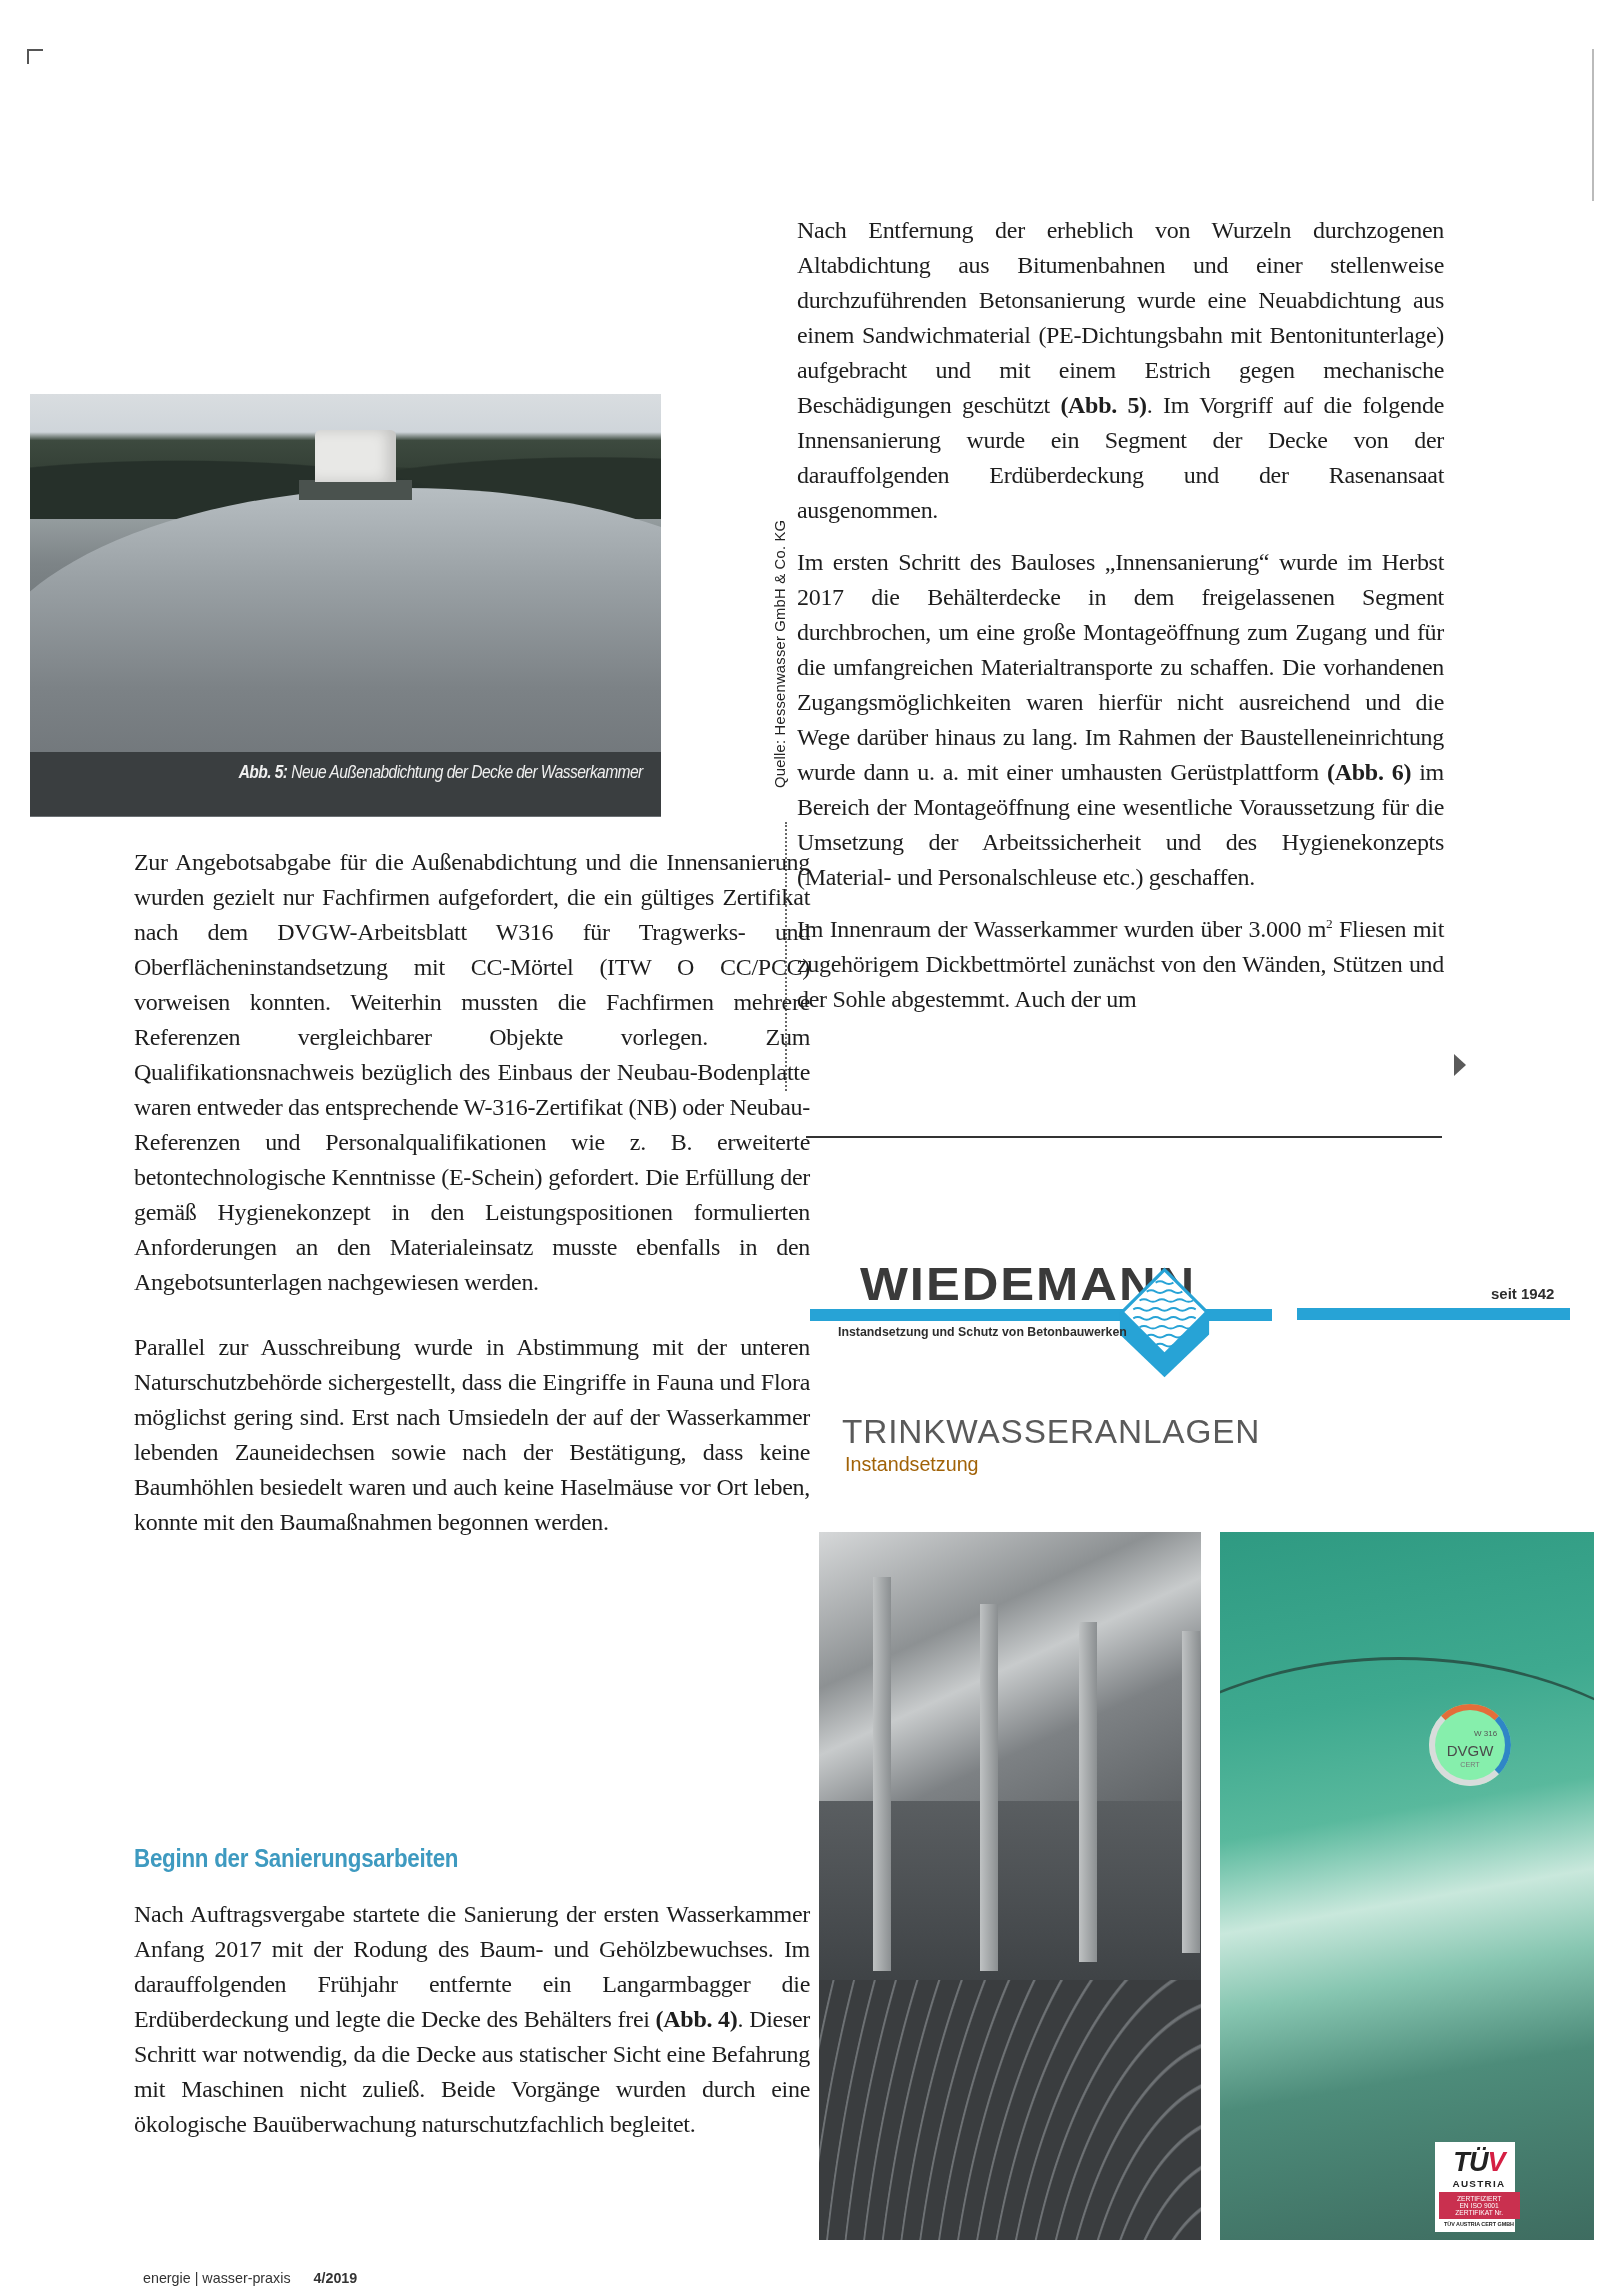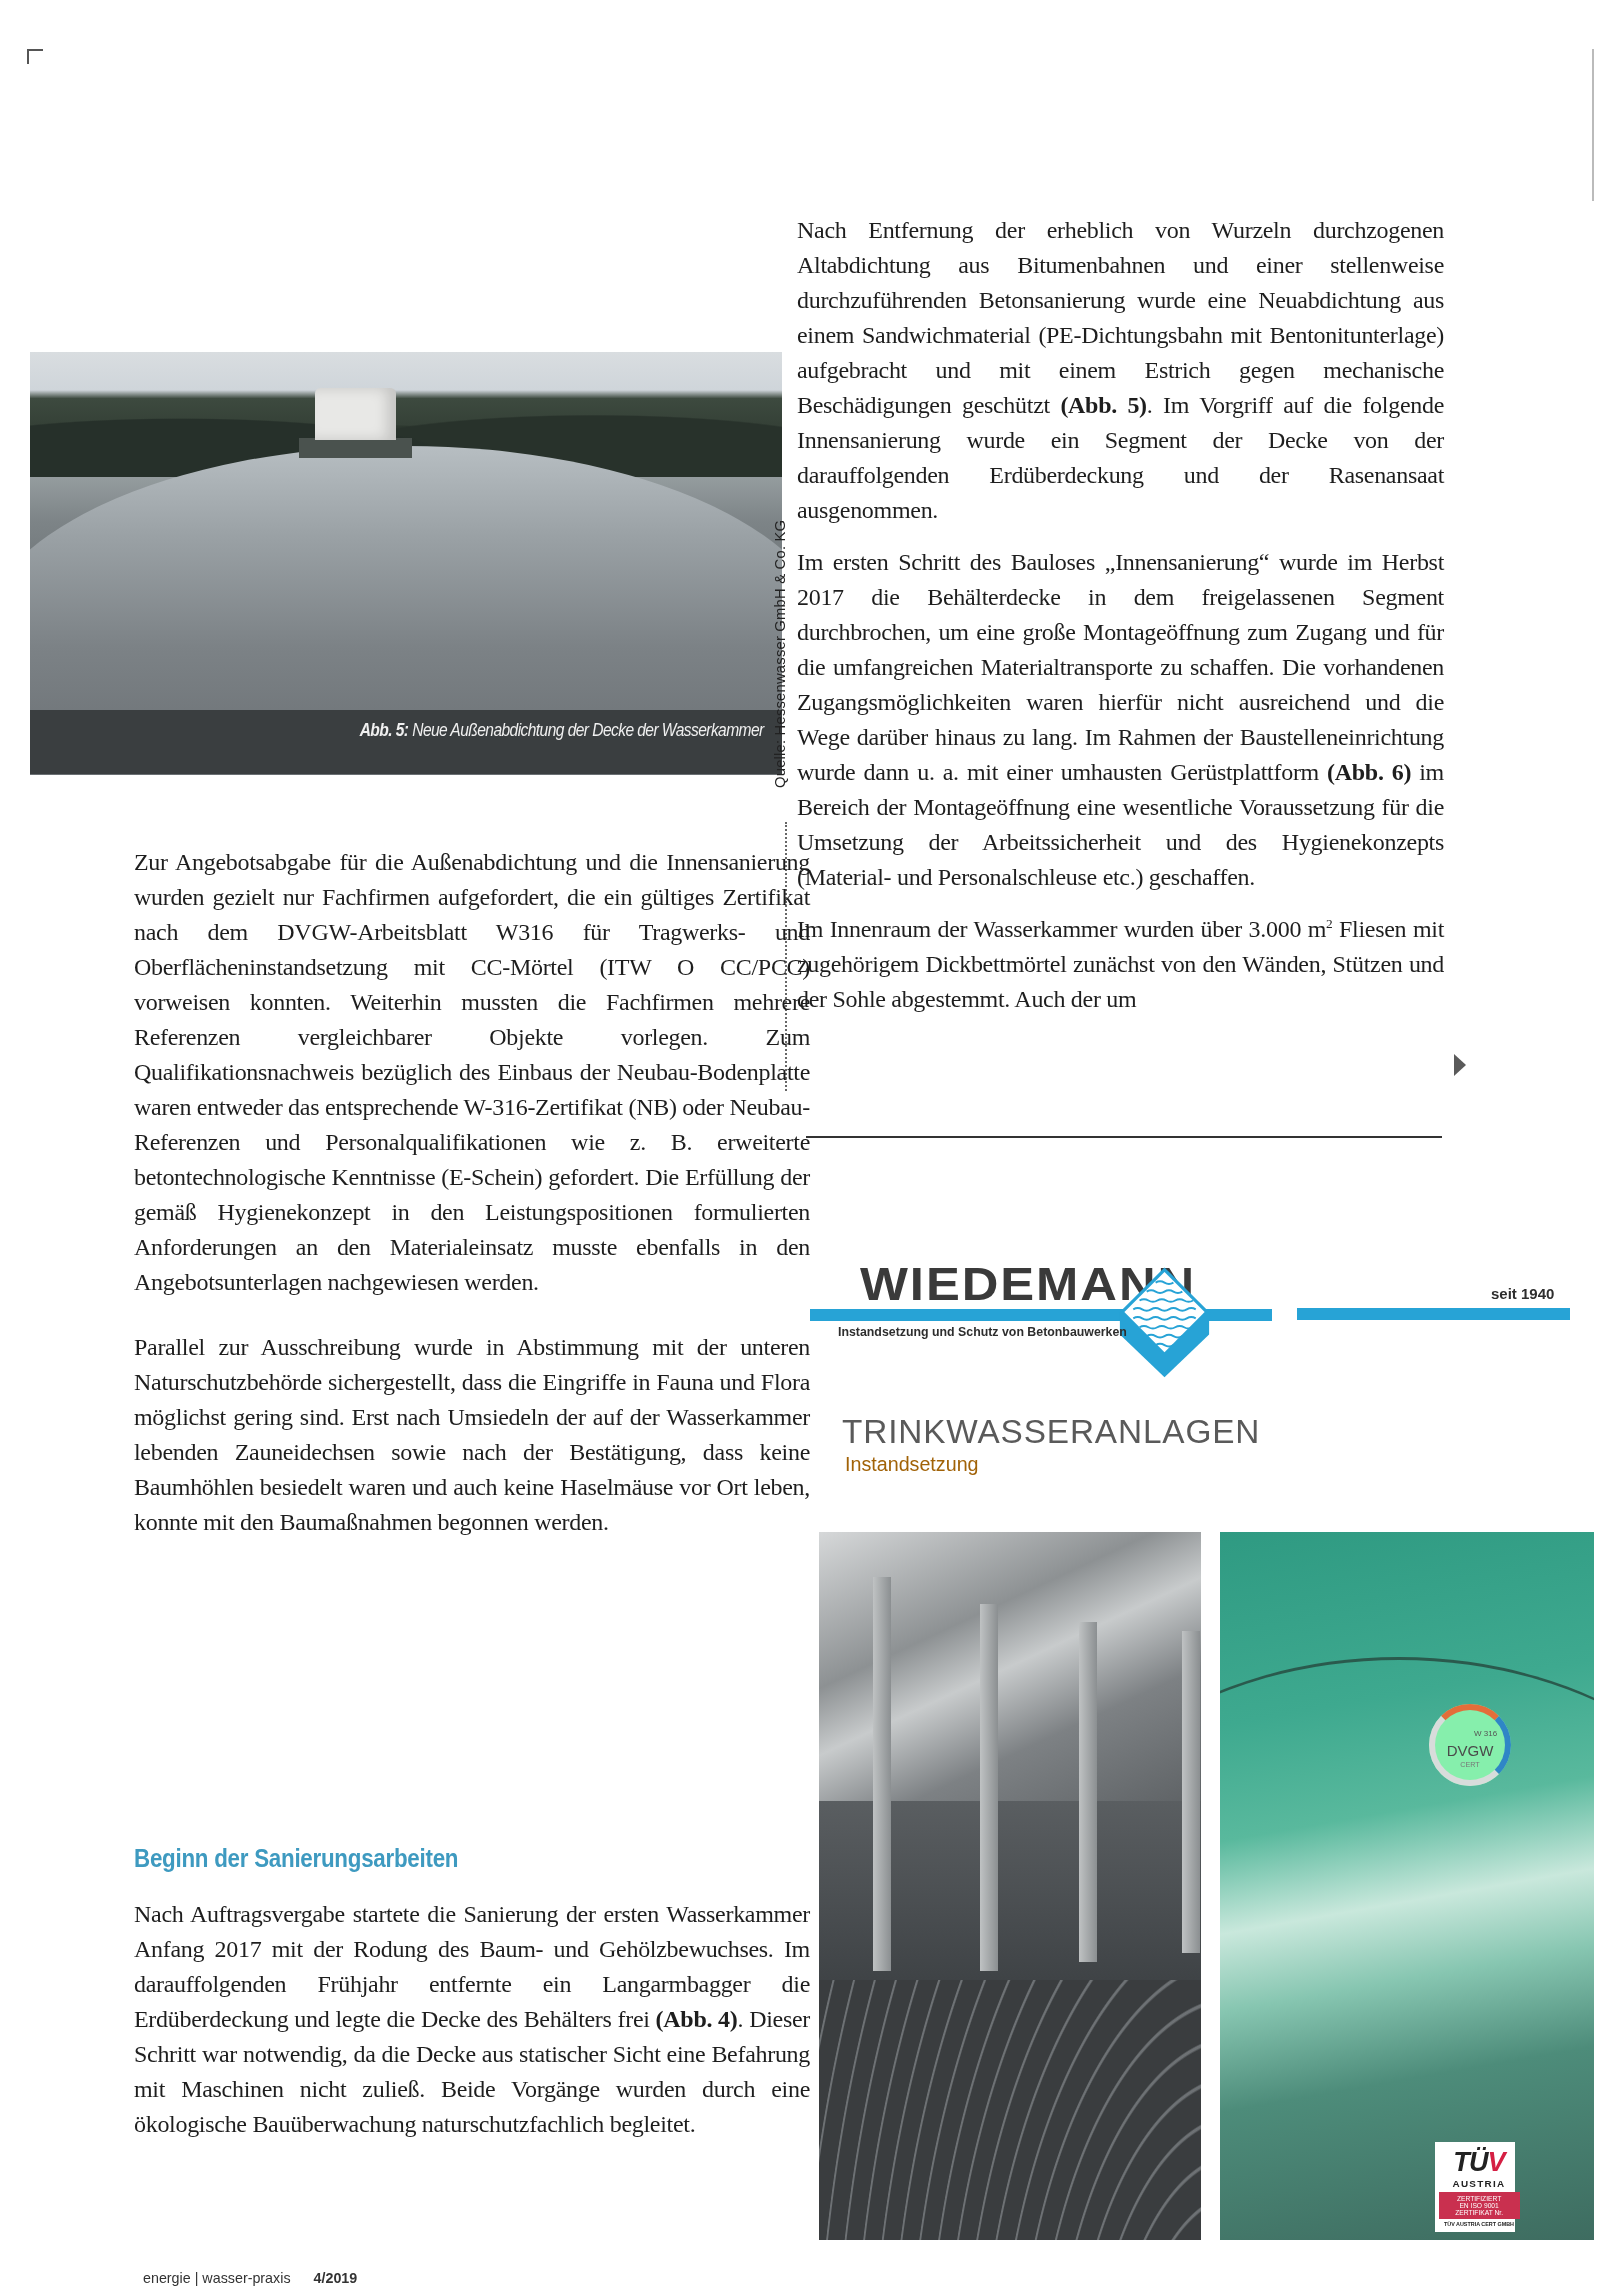--- a/index.html
+++ b/index.html
@@ -11,21 +11,21 @@
   .corner-mark { position: absolute; left: 27px; top: 49px; width: 14.3px; height: 12.5px;
     border-left: 2.7px solid #555; border-top: 2.7px solid #555; }
   .edge-line { position: absolute; left: 1592px; top: 49px; width: 1.8px; height: 152px; background: #bbb; }
 
   .body-text { font-size: 24px; line-height: 35px; letter-spacing: -0.3px; text-align: justify; hyphens: manual; }
   .col-left { position: absolute; left: 134px; width: 676px; }
   .col-right { position: absolute; left: 797px; width: 647px; }
   .para { margin: 0; }
 
   
-  .fig5 { position: absolute; left: 29.6px; top: 352px; width: 752px; height: 423px; overflow: hidden;
+  .fig5 { position: absolute; left: 29.6px; top: 394px; width: 631px; height: 423px; overflow: hidden;
     background: linear-gradient(180deg, #d9dde0 0%, #cfd5da 9%, #3d4a3f 11%, #2f3a31 22%, #9fa7a9 25%, #7d8487 40%, #5e6467 70%, #4a4f52 88%, #2e3234 100%); }
   .fig5 .trees { position: absolute; left: 0; top: 18px; width: 752px; height: 107px;
     background: radial-gradient(ellipse at 20% 80%, #26302a 0 30%, transparent 31%),
                 radial-gradient(ellipse at 75% 85%, #28322b 0 35%, transparent 36%),
                 radial-gradient(ellipse at 45% 90%, #2d382f 0 30%, transparent 31%); }
   .fig5 .tower { position: absolute; left: 285px; top: 36px; width: 81px; height: 52px; background: #e8e8e6;
     border-radius: 5.4px 5.4px 0 0; box-shadow: inset -9px 0 12.5px rgba(0,0,0,0.15); }
   .fig5 .tower-base { position: absolute; left: 269px; top: 86px; width: 113px; height: 19.7px; background: #4a524e; }
   .fig5 .dome { position: absolute; left: -54px; top: 94px; width: 860px; height: 502px; border-radius: 50% 50% 0 0 / 40% 40% 0 0;
     background: linear-gradient(180deg, #b7bec2 0%, #9aa1a5 18%, #7c8286 40%, #676c70 70%, #53585b 100%); }
@@ -133,21 +133,21 @@
       <path d="M45,22 q5,-3 10,0 t10,0"></path>
       <path d="M35,32 q5,-3 10,0 t10,0 t10,0 t10,0"></path>
       <path d="M27,42 q5,-3 10,0 t10,0 t10,0 t10,0 t10,0 t10,0"></path>
       <path d="M20,52 q5,-3 10,0 t10,0 t10,0 t10,0 t10,0 t10,0 t10,0"></path>
       <path d="M20,62 q5,-3 10,0 t10,0 t10,0 t10,0 t10,0 t10,0 t10,0"></path>
       <path d="M27,72 q5,-3 10,0 t10,0 t10,0 t10,0 t10,0 t10,0"></path>
       <path d="M35,82 q5,-3 10,0 t10,0 t10,0 t10,0"></path>
       <path d="M45,92 q5,-3 10,0 t10,0"></path>
     </g>
   </svg>
-  <div class="since">seit 1940</div>
+  <div class="since">seit 1942</div>
   <div class="tagline">Instandsetzung und Schutz von Betonbauwerken</div>
   <div class="product">TRINKWASSERANLAGEN</div>
   <div class="product-sub">Instandsetzung</div>
 
   <div class="photo-left">
     <div class="ceiling"></div>
     <div class="wall"></div>
     <div class="pillar" style="left:54px; height:394px;"></div>
     <div class="pillar" style="left:161px; height:367px; top:72px;"></div>
     <div class="pillar" style="left:260px; height:340px; top:90px;"></div>

